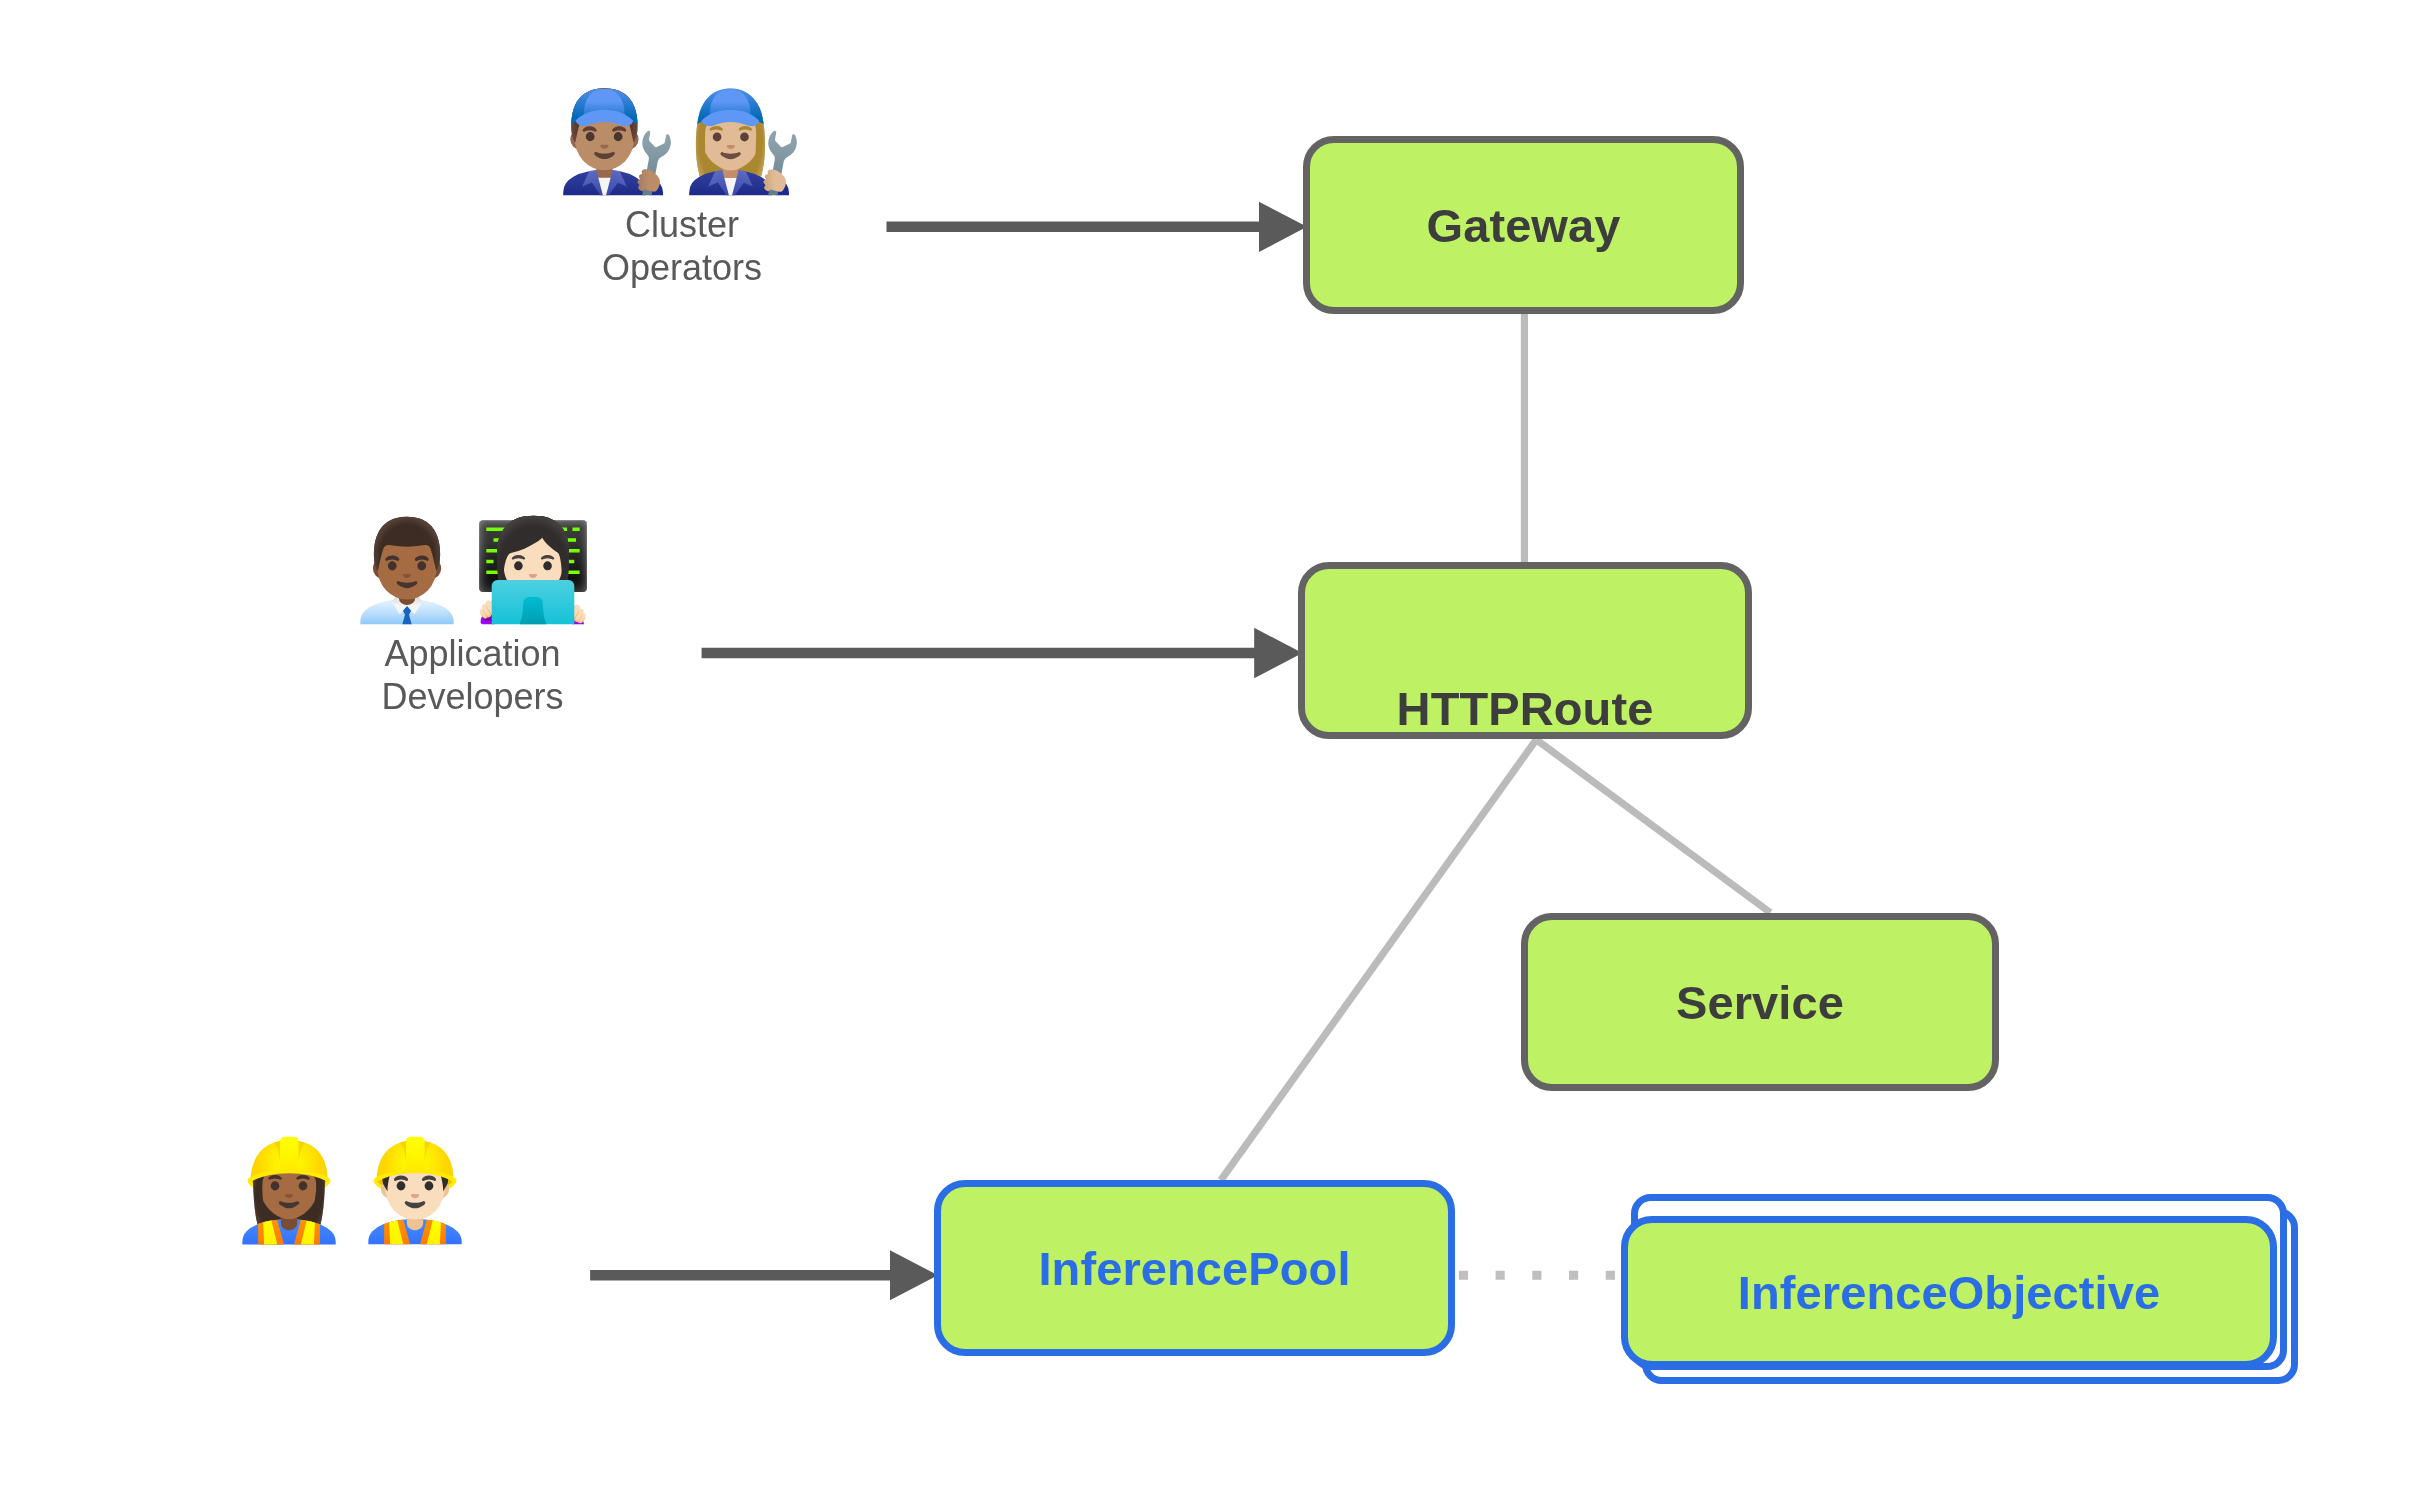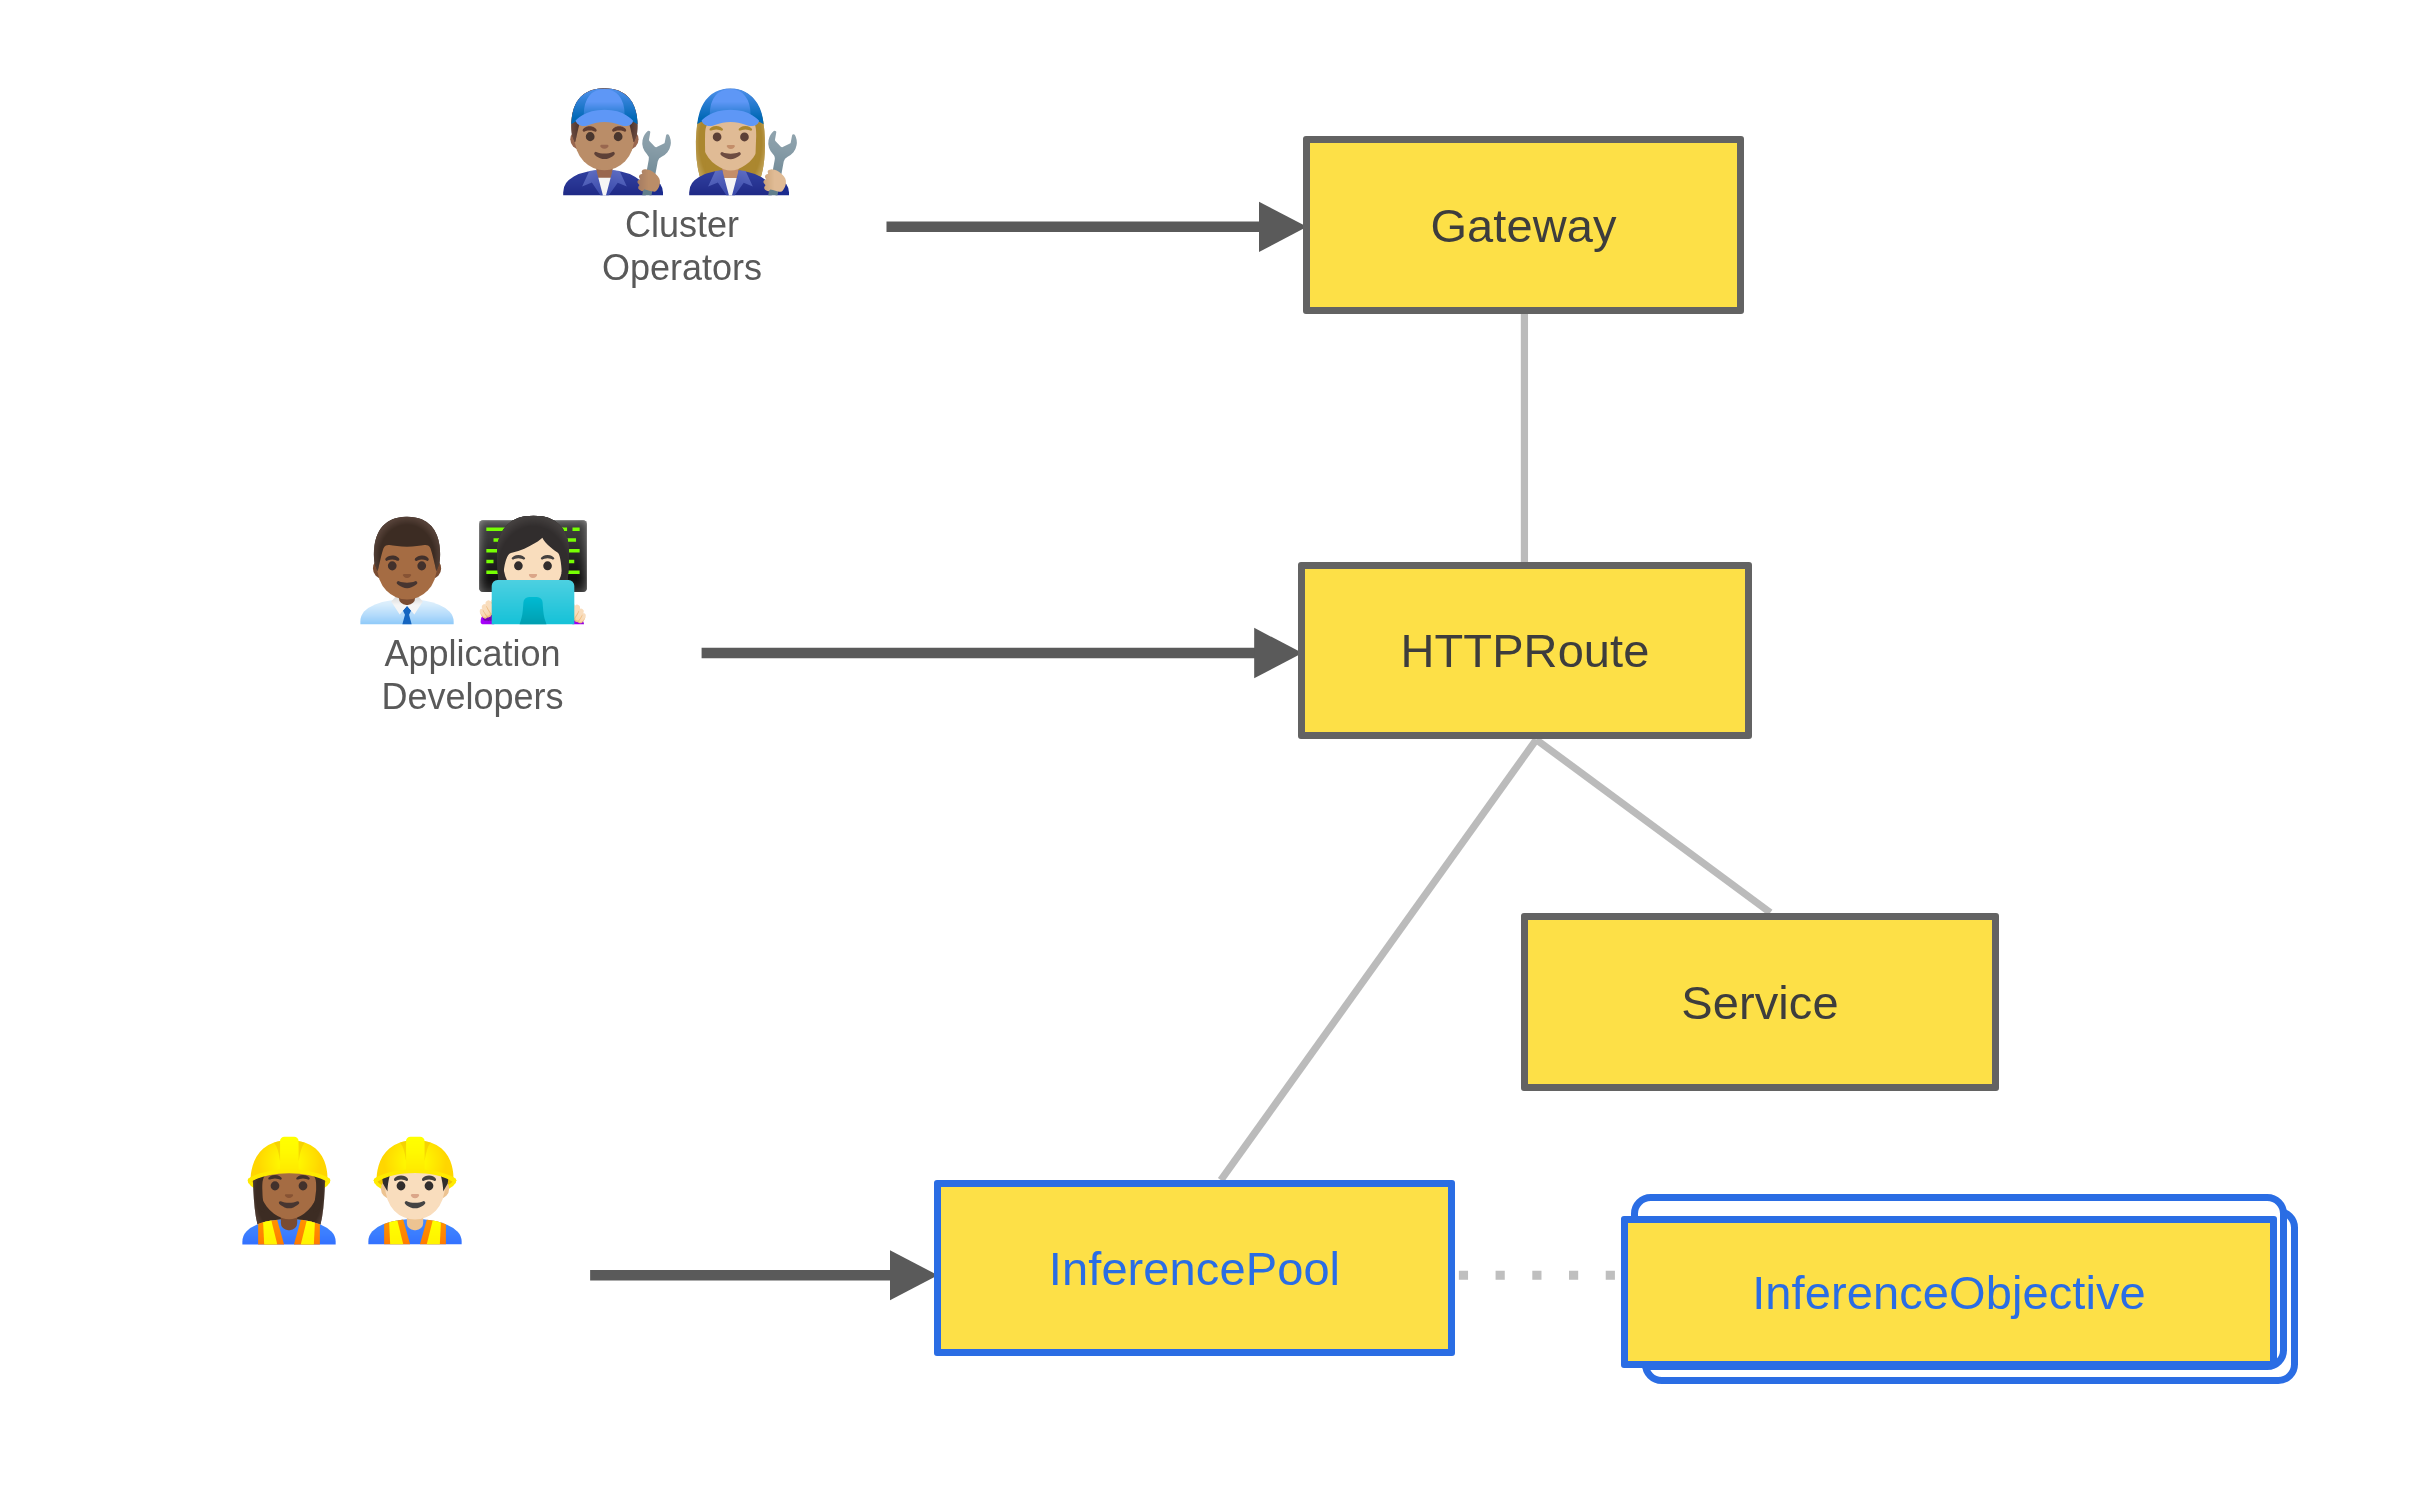--- a/index.html
+++ b/index.html
@@ -46,26 +46,26 @@
     font-size: 36px;
     line-height: 1.18;
     font-weight: 400;
     white-space: pre-line;
   }
 
   
   .node {
     position: absolute;
     box-sizing: border-box;
-    background: #fde047;
-    border-radius: 3px;
+    background: #bef264;
+    border-radius: 31px;
     display: flex;
     align-items: center;
     justify-content: center;
-    font-weight: 400;
+    font-weight: 700;
     letter-spacing: 0.1px;
   }
   .node.gray {
     border: 7.2px solid #636363;
     color: #3d3d3d;
   }
   .node.blue {
     border: 7.2px solid #2a6de4;
     color: #2a6de4;
   }
@@ -124,21 +124,21 @@
   </div>
 
   <div class="actor" style="left:138px; top:1141px; width:433px;">
     <div class="actor-emojis">👷🏾‍♀️👷🏻‍♂️</div>
   </div>
 
   <div class="node gray" style="left:1303px; top:136px; width:441px; height:178px;">
     <span class="node-label">Gateway</span>
   </div>
 
-  <div class="node gray" style="left:1298px; top:562px; width:454px; height:177px;">
+  <div class="node gray" style="left:1298px; top:562px; width:454px; height:177px;align-items:flex-end;">
     <span class="node-label">HTTPRoute</span>
   </div>
 
   <div class="node gray" style="left:1521px; top:913px; width:478px; height:178px;">
     <span class="node-label">Service</span>
   </div>
 
   <div class="node blue" style="left:934px; top:1180px; width:521px; height:176px;">
     <span class="node-label">InferencePool</span>
   </div>

